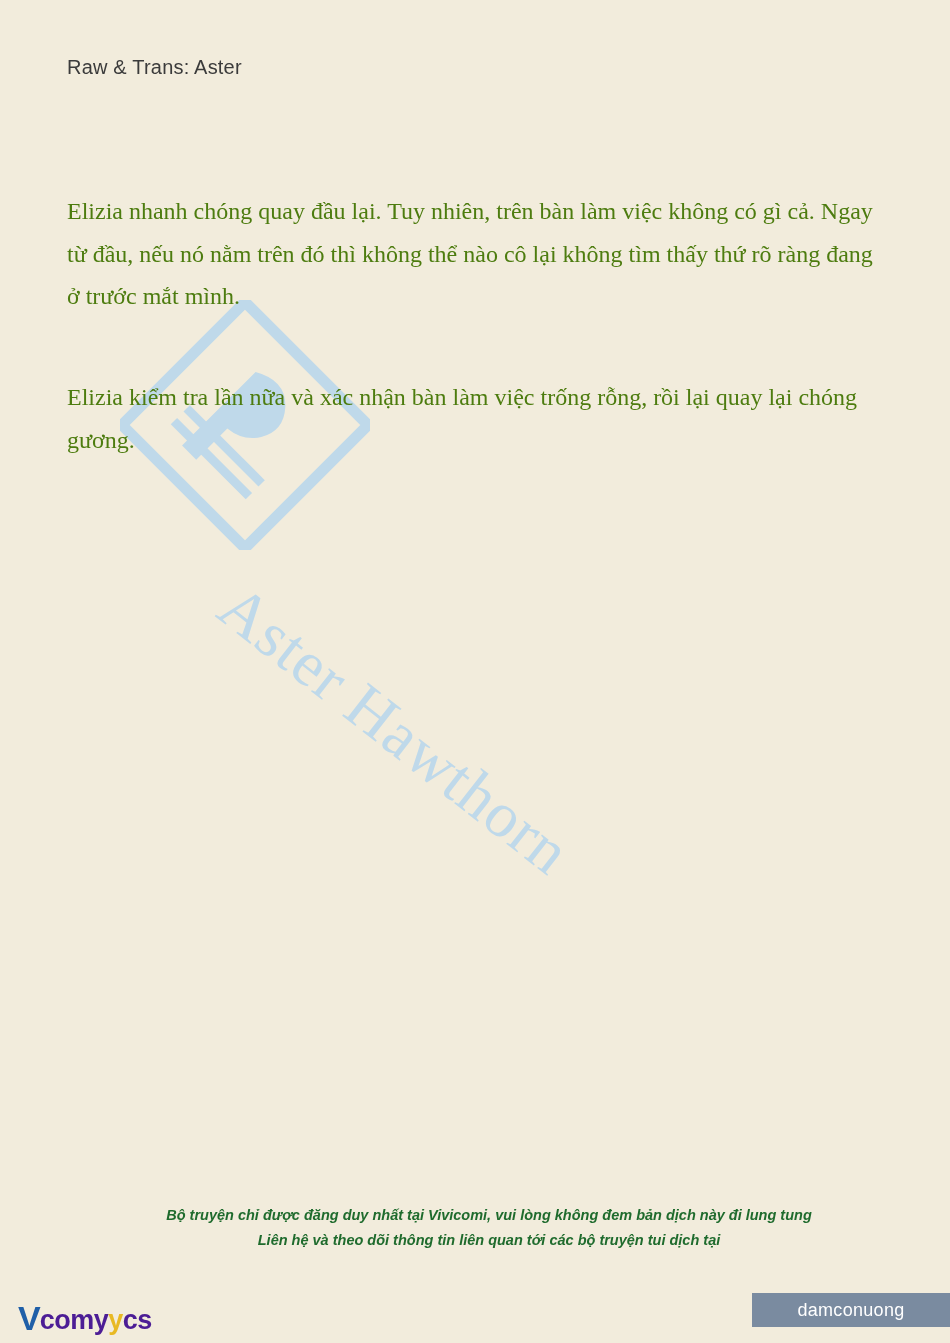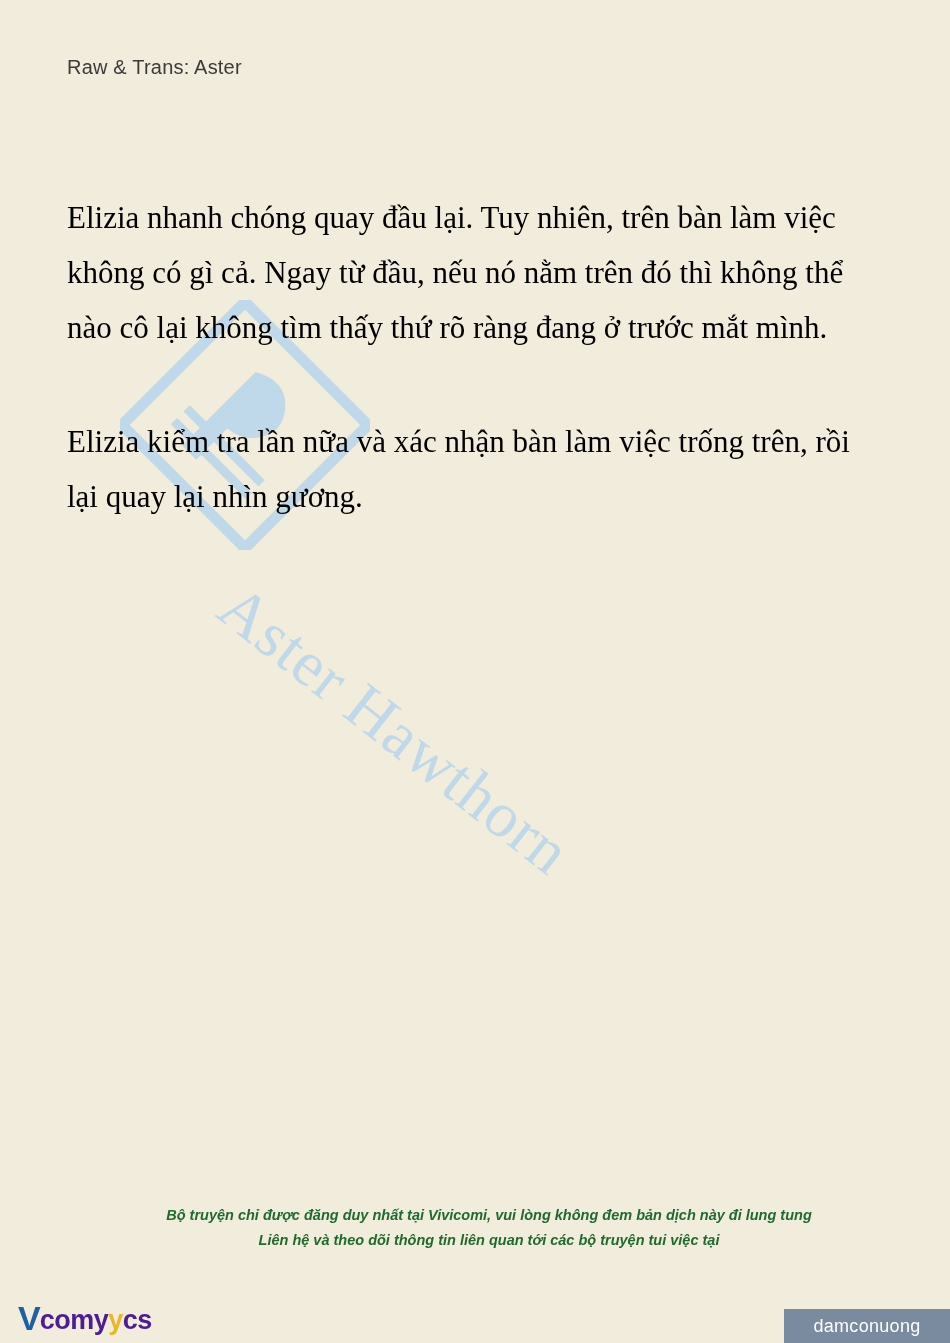--- a/index.html
+++ b/index.html
@@ -61,23 +61,23 @@
   
   .content {
     position: absolute;
     left: 67px;
     top: 190px;
     width: 820px;
     z-index: 2;
   }
   .para {
     font-family: "Liberation Serif", serif;
-    font-size: 31px;
+    font-size: 24px;
     line-height: 1.78;
-    color: #000000;
+    color: #4d7c0f;
     margin: 0 0 58px 0;
   }
 
   
   .footer-note {
     position: absolute;
     left: 0;
     right: 0;
     top: 1203px;
     text-align: center;
@@ -127,22 +127,22 @@
     letter-spacing: -0.5px;
     position: relative;
     top: -1px;
   }
   .logo-y {
     color: #e8b923;
   }
   .right-tag {
     position: absolute;
     right: 0;
-    bottom: 0;
-    width: 166px;
+    bottom: 16px;
+    width: 198px;
     height: 34px;
     background: #7a8ba0;
     display: flex;
     align-items: center;
     justify-content: center;
   }
   .right-tag span {
     font-family: "Liberation Sans", sans-serif;
     font-size: 18px;
     color: #ffffff;
@@ -161,26 +161,26 @@
       <path d="M95 80 q28 -16 46 4 q16 18 4 38 q-10 16 -30 18 l0 44 l-20 0 l0 -104 z" fill="#bfd9ea"></path>
       <rect x="72" y="150" width="106" height="9" fill="#bfd9ea"></rect>
       <rect x="72" y="168" width="106" height="9" fill="#bfd9ea"></rect>
     </g>
   </svg>
   <div class="wm-text">Aster Hawthorn</div>
 </div>
 
 <div class="content">
   <p class="para">Elizia nhanh chóng quay đầu lại. Tuy nhiên, trên bàn làm việc không có gì cả. Ngay từ đầu, nếu nó nằm trên đó thì không thể nào cô lại không tìm thấy thứ rõ ràng đang ở trước mắt mình.</p>
-  <p class="para">Elizia kiểm tra lần nữa và xác nhận bàn làm việc trống trên, rồi lại quay lại nhìn gương.</p>
+  <p class="para">Elizia kiểm tra lần nữa và xác nhận bàn làm việc trống rỗng, rồi lại quay lại chóng gương.</p>
 </div>
 
 <div class="footer-note">
   <div>Bộ truyện chỉ được đăng duy nhất tại Vivicomi, vui lòng không đem bản dịch này đi lung tung</div>
-  <div>Liên hệ và theo dõi thông tin liên quan tới các bộ truyện tui việc tại</div>
+  <div>Liên hệ và theo dõi thông tin liên quan tới các bộ truyện tui dịch tại</div>
 </div>
 
 <div class="bottom-bar">
   <div class="logo-box">
     <span class="logo-v">V</span>
     <span class="logo-rest">comy</span>
     <span class="logo-rest logo-y">y</span>
     <span class="logo-rest">cs</span>
   </div>
   <div class="right-tag">

